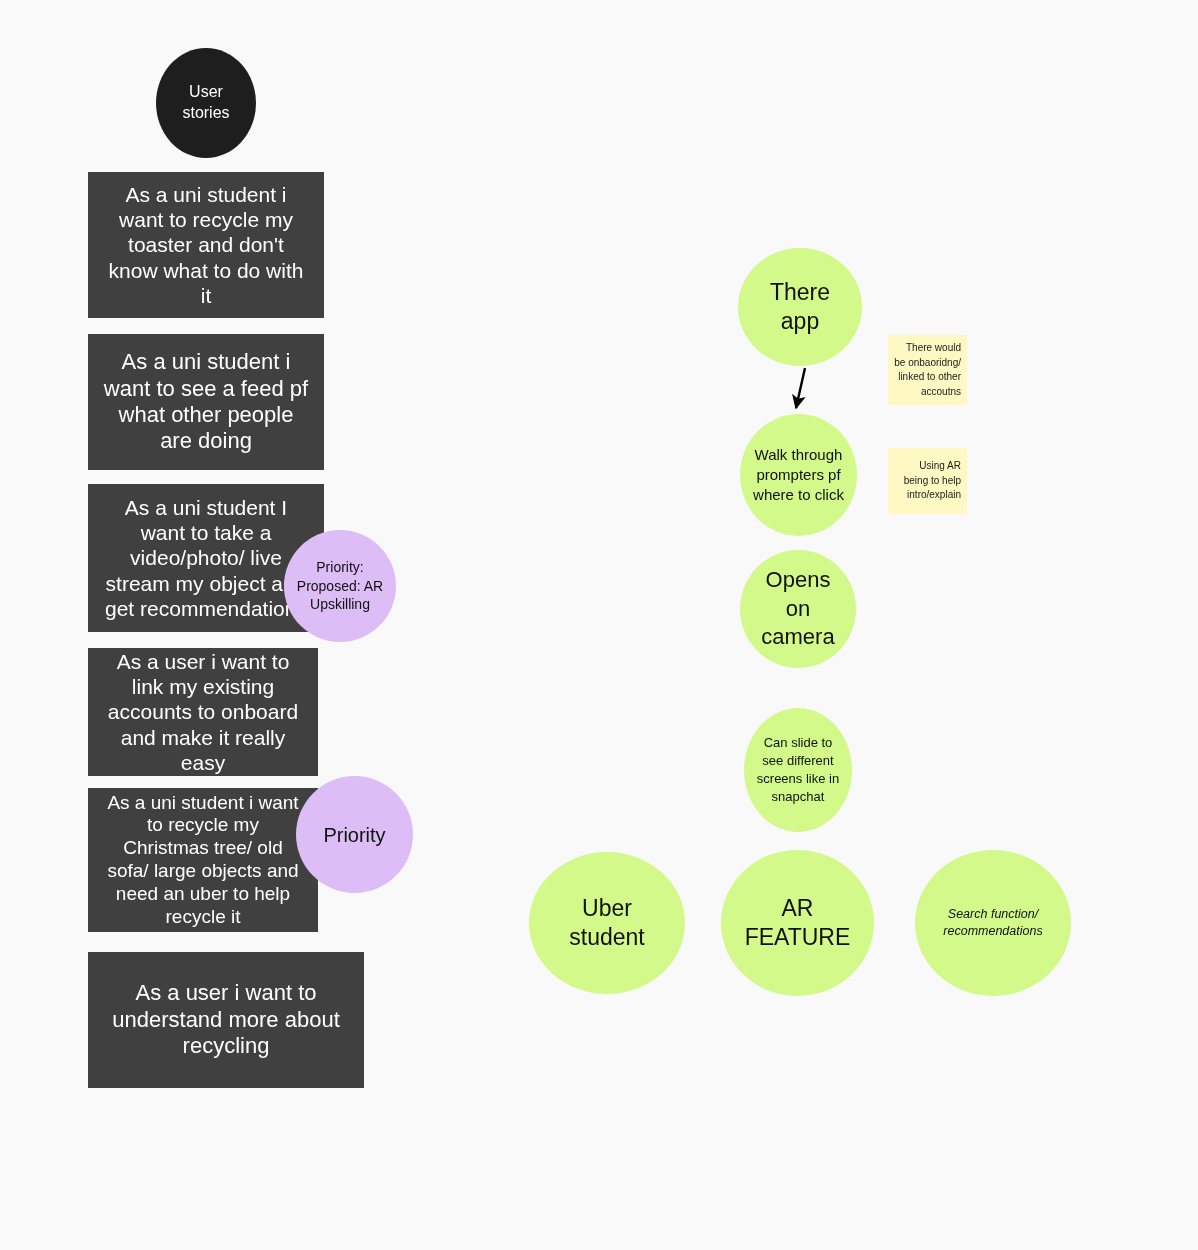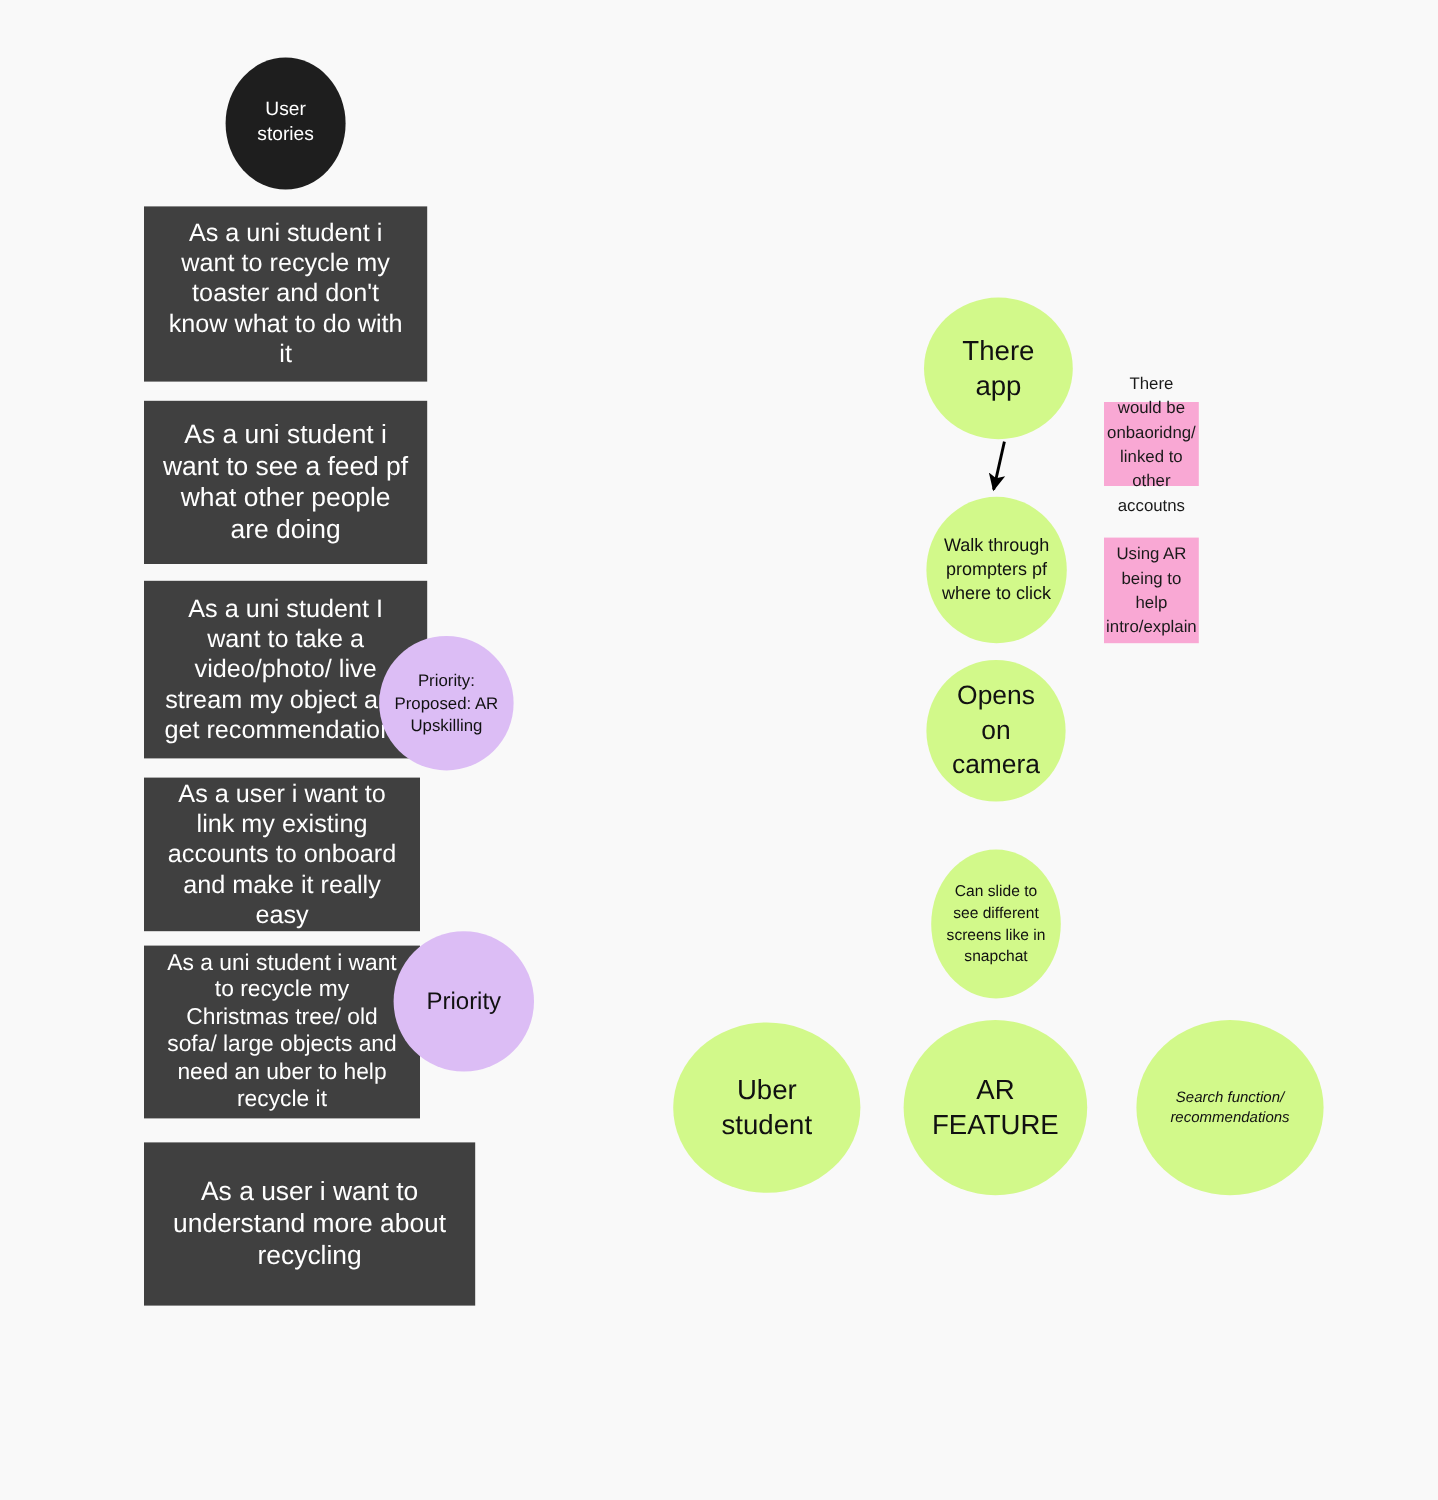--- a/index.html
+++ b/index.html
@@ -13,21 +13,20 @@
     height: 1250px;
     position: relative;
     overflow: hidden;
     font-family: "Liberation Sans", "DejaVu Sans", sans-serif;
     -webkit-font-smoothing: antialiased;
   }
   #board {
     position: absolute;
     inset: 0;
     background: #f9f9f9;
-    margin-left: 32px;
   }
 
   
   .node {
     position: absolute;
     box-sizing: border-box;
     display: flex;
     align-items: center;
     justify-content: center;
     text-align: center;
@@ -72,26 +71,27 @@
     z-index: 3;
   }
   .circle-green.t-xl  { font-size: 23px; line-height: 1.28; }
   .circle-green.t-lg  { font-size: 22px; line-height: 1.3; }
   .circle-green.t-md  { font-size: 15px; line-height: 1.35; }
   .circle-green.t-sm  { font-size: 13px; line-height: 1.38; }
   .circle-green.t-xs  { font-size: 12.5px; line-height: 1.4; }
 
   
   .sticky {
-    background: #f9a8d4;
+    background: #fef9c3;
     color: #1a1a1a;
-    font-size: 14px;
+    font-size: 10px;
     line-height: 1.45;
     padding: 6px;
     z-index: 3;
+    text-align: right;
   }
 
   
   .arrow-layer {
     position: absolute;
     left: 0; top: 0;
     width: 1198px; height: 1250px;
     pointer-events: none;
     z-index: 5;
   }
@@ -151,21 +151,21 @@
   </div>
 
   <div class="node circle-green t-sm" style="left:744px; top:708px; width:108px; height:124px;">
     <span style="max-width:88px;">Can slide to see different screens like in snapchat</span>
   </div>
 
   <div class="node sticky" style="left:888px; top:335px; width:79px; height:70px;">
     <span>There would be onbaoridng/ linked to other accoutns</span>
   </div>
 
-  <div class="node sticky" style="left:888px; top:448px; width:79px; height:88px;">
+  <div class="node sticky" style="left:888px; top:448px; width:79px; height:66px;">
     <span>Using AR being to help intro/explain</span>
   </div>
 
   <div class="node circle-green t-xl" style="left:529px; top:852px; width:156px; height:142px;">
     <span style="max-width:120px;">Uber student</span>
   </div>
 
   <div class="node circle-green t-xl" style="left:721px; top:850px; width:153px; height:146px;">
     <span style="max-width:128px;">AR FEATURE</span>
   </div>

